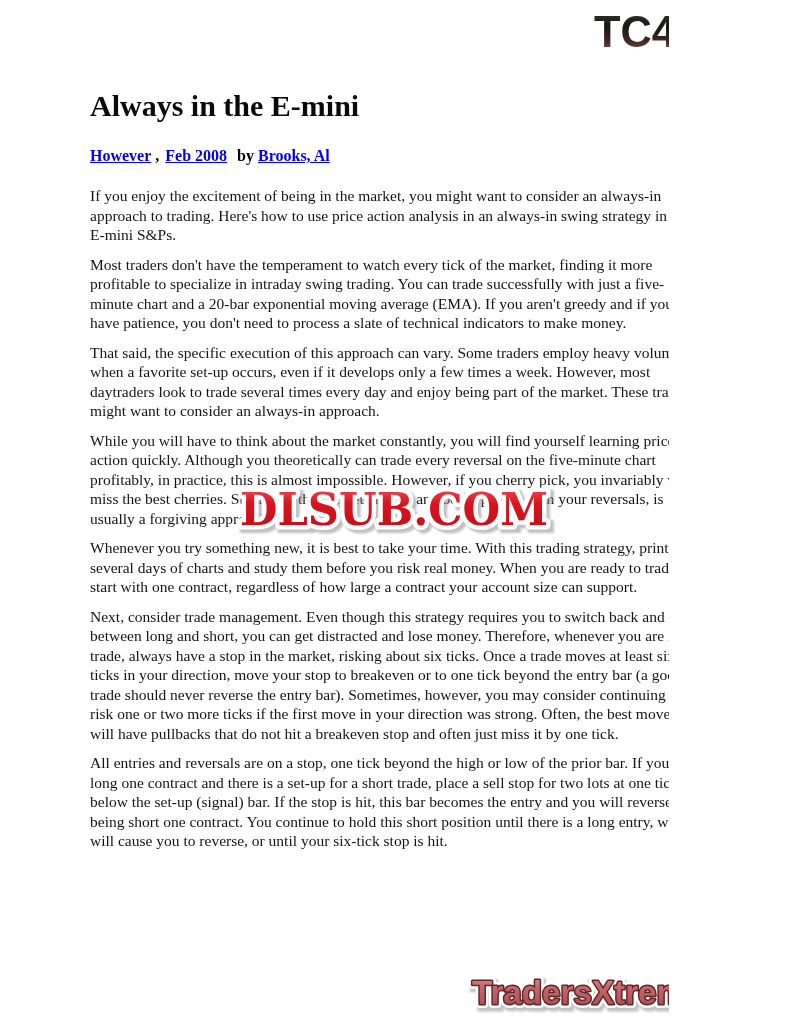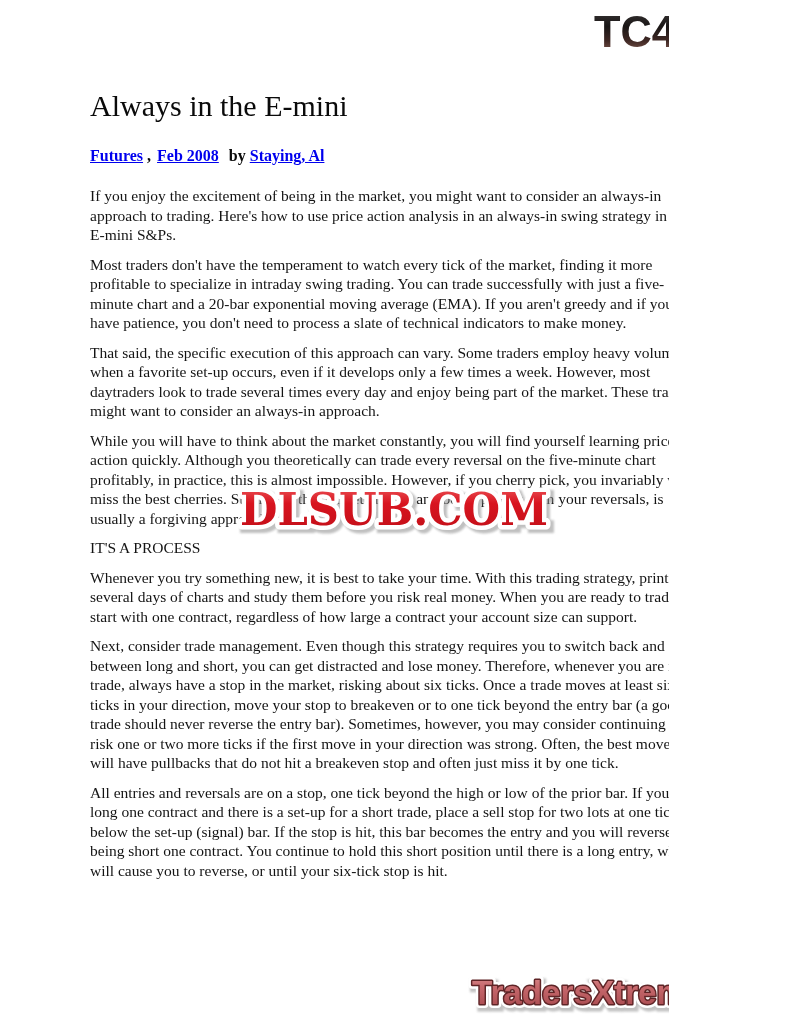--- a/index.html
+++ b/index.html
@@ -24,21 +24,21 @@
   .article{
     position:absolute;
     left:90px;
     top:88px;
     width:618px;
   }
   .article h1{
     margin:0 0 22px 0;
     font-size:30px;
     line-height:36px;
-    font-weight:normal;
+    font-weight:bold;
     color:#0a0a0a;
     letter-spacing:0px;
   }
   .byline{
     font-size:16px;
     font-weight:bold;
     line-height:20px;
     margin:0 0 20px 0;
     color:#0a0a0a;
   }
@@ -96,29 +96,28 @@
         <stop offset="1" stop-color="#95685c"></stop>
       </linearGradient>
     </defs>
     <text x="100" y="45" text-anchor="middle" font-weight="bold" font-size="45" textLength="188" lengthAdjust="spacingAndGlyphs" fill="url(#hdrGrad)">TC4S.net</text>
   </svg>
 
   <div class="article">
     <h1>Always in the E-mini</h1>
 
     <div class="byline">
-      <a>Futures</a><span class="sep">,</span><a>Feb 2008</a><span class="by">by</span><a>Staying, Al</a>
+      <a>However</a><span class="sep">,</span><a>Feb 2008</a><span class="by">by</span><a>Brooks, Al</a>
     </div>
 
     <p>If you enjoy the excitement of being in the market, you might want to consider an always-in approach to trading. Here's how to use price action analysis in an always-in swing strategy in the E-mini S&amp;Ps.</p>
     <p>Most traders don't have the temperament to watch every tick of the market, finding it more profitable to specialize in intraday swing trading. You can trade successfully with just a five-minute chart and a 20-bar exponential moving average (EMA). If you aren't greedy and if you have patience, you don't need to process a slate of technical indicators to make money.</p>
     <p>That said, the specific execution of this approach can vary. Some traders employ heavy volume when a favorite set-up occurs, even if it develops only a few times a week. However, most daytraders look to trade several times every day and enjoy being part of the market. These traders might want to consider an always-in approach.</p>
     <p>While you will have to think about the market constantly, you will find yourself learning price action quickly. Although you theoretically can trade every reversal on the five-minute chart profitably, in practice, this is almost impossible. However, if you cherry pick, you invariably will miss the best cherries. Staying in the market all day, and being patient with your reversals, is usually a forgiving approach.</p>
 
-    <p class="section-heading">IT'S A PROCESS</p>
 
     <p>Whenever you try something new, it is best to take your time. With this trading strategy, print out several days of charts and study them before you risk real money. When you are ready to trade, start with one contract, regardless of how large a contract your account size can support.</p>
     <p>Next, consider trade management. Even though this strategy requires you to switch back and forth between long and short, you can get distracted and lose money. Therefore, whenever you are in a trade, always have a stop in the market, risking about six ticks. Once a trade moves at least six ticks in your direction, move your stop to breakeven or to one tick beyond the entry bar (a good trade should never reverse the entry bar). Sometimes, however, you may consider continuing to risk one or two more ticks if the first move in your direction was strong. Often, the best moves will have pullbacks that do not hit a breakeven stop and often just miss it by one tick.</p>
     <p>All entries and reversals are on a stop, one tick beyond the high or low of the prior bar. If you are long one contract and there is a set-up for a short trade, place a sell stop for two lots at one tick below the set-up (signal) bar. If the stop is hit, this bar becomes the entry and you will reverse to being short one contract. You continue to hold this short position until there is a long entry, which will cause you to reverse, or until your six-tick stop is hit.</p>
   </div>
 
   <svg class="watermark" viewBox="0 0 344 66">
     <defs>
       <linearGradient id="wmGrad" x1="0" y1="0" x2="0" y2="1">
         <stop offset="0" stop-color="#ee5a5e"></stop>

